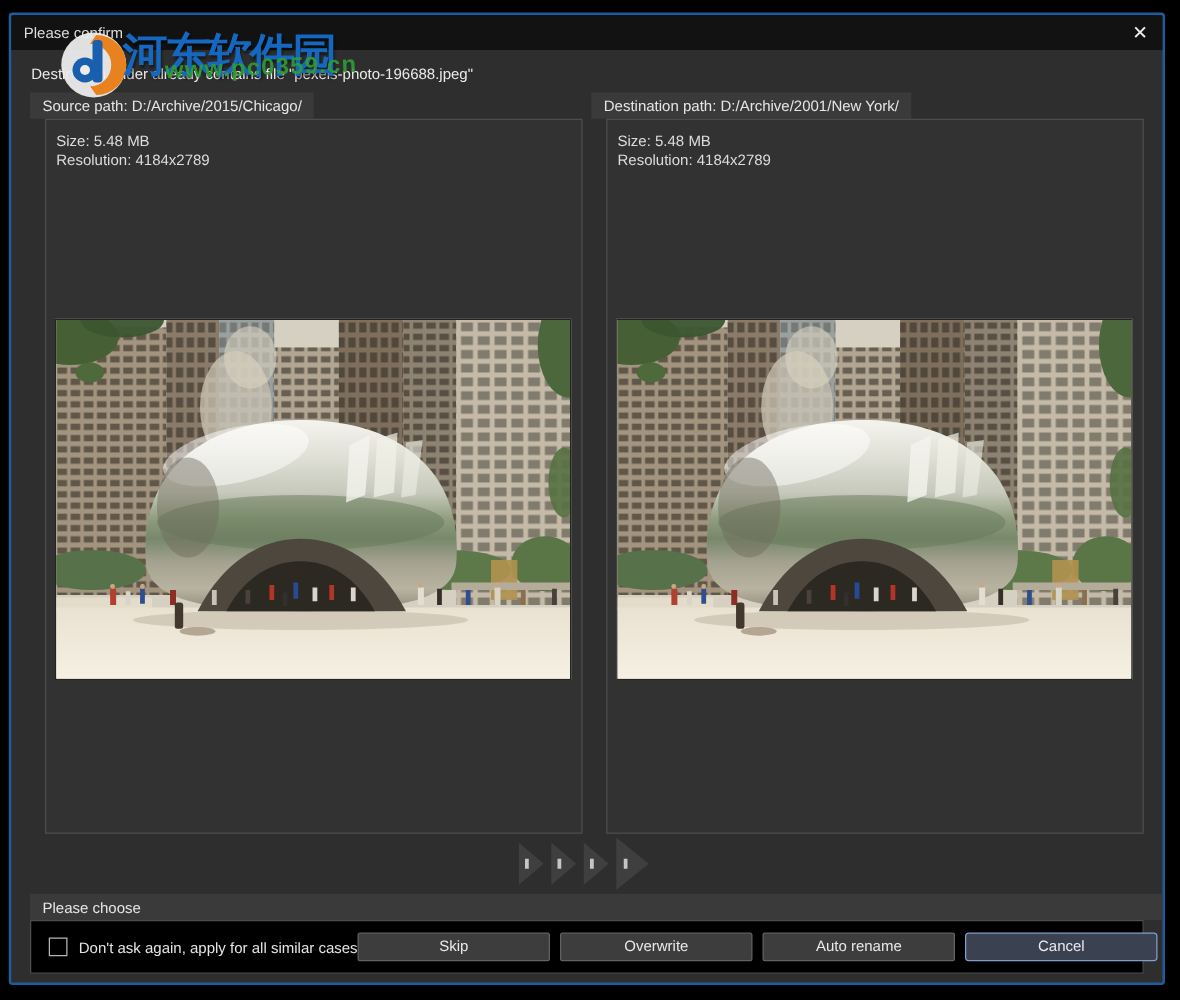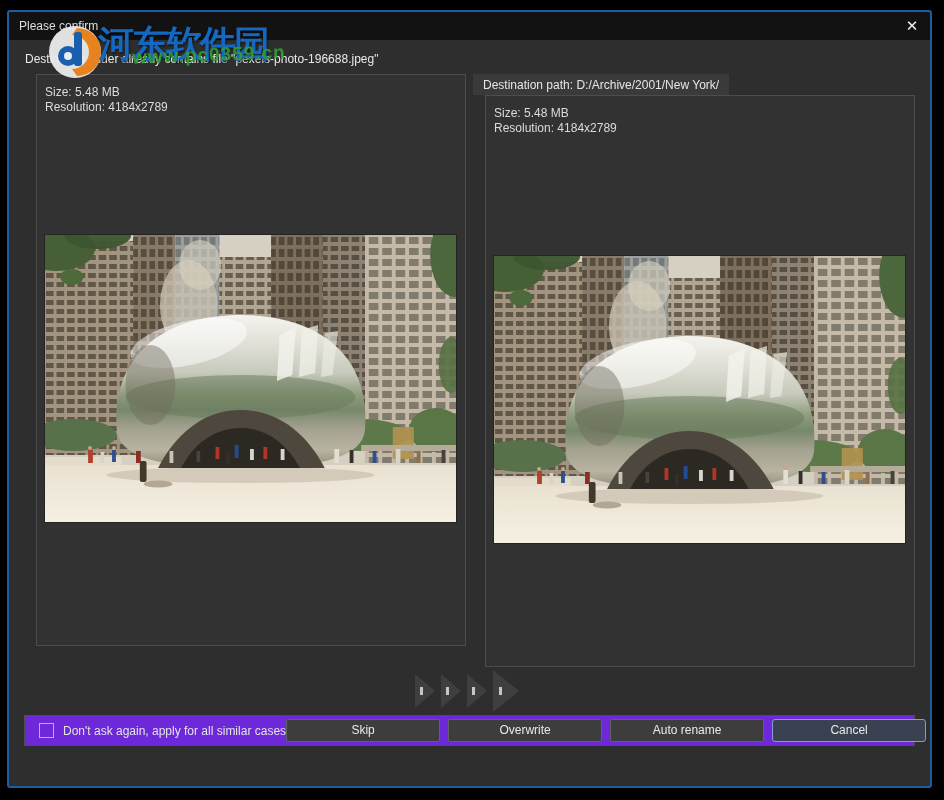--- a/index.html
+++ b/index.html
@@ -13,21 +13,21 @@
   .message{margin:12px 16px 8px;font-size:12px;color:#eaeaea;}
   .panels{display:flex;gap:7px;margin:0 15px;}
   .panel-col{flex:1;display:flex;flex-direction:column;min-width:0;}
   .tab{align-self:flex-start;background:#3a3a3a;color:#e6e6e6;font-size:12px;padding:4px 10px 3px;white-space:nowrap;}
   .panel{border:1px solid #4d4d4d;background:#323232;height:572px;position:relative;box-sizing:border-box;margin-left:12px;}
   .info{padding:10px 8px 0;font-size:12px;color:#dcdcdc;line-height:15px;}
   .photo{position:absolute;left:7px;top:159px;width:calc(100% - 17px);height:287px;
     border:1px solid #242424;background:#cfc9ba;display:block;}
   .arrows-row{height:48px;display:flex;align-items:center;justify-content:center;}
   .choose-tab{margin-left:15px;}
-  .bottom-bar{margin:0 15px;border:1px solid #4d4d4d;background:#6d28d9;height:31px;display:flex;
+  .bottom-bar{margin:0 15px;border:1px solid #4d4d4d;background:#000000;height:43px;display:flex;
     align-items:center;padding:0 10px;box-sizing:border-box;}
   .checkbox{width:13px;height:13px;border:1px solid #b5b5b5;background:transparent;margin:0 9px 0 4px;flex:none;}
   .check-label{font-size:12px;color:#e4e4e4;white-space:nowrap;}
   .btn-group{margin-left:auto;display:flex;gap:8px;}
   .btn{width:154px;height:23px;background:#3d3d3d;border:1px solid #626262;border-radius:2px;
     color:#e9e9e9;font-size:12px;font-family:inherit;padding:0;line-height:21px;}
   .btn.default{background:#3a4150;border:1px solid #7fa0cc;border-radius:3px;}
   
   .watermark{position:absolute;left:0;top:0;width:920px;height:120px;z-index:30;pointer-events:none;margin-left:44px;}
   .wm-logo{position:absolute;left:3px;top:24px;width:56px;height:56px;}
@@ -144,20 +144,21 @@
     <span class="title">Please confirm</span>
     <div class="close-btn">
       <span>✕</span>
     </div>
   </div>
 
   <div class="message">Destination folder already contains file "pexels-photo-196688.jpeg"</div>
 
   <div class="panels">
     <div class="panel-col">
+      <div class="tab">Source path: D:/Archive/2015/Chicago/</div>
       <div class="panel">
         <div class="info">
           <div>Size: 5.48 MB</div>
           <div>Resolution: 4184x2789</div>
         </div>
         <svg class="photo" viewBox="0 0 429 287" preserveAspectRatio="none">
             <use href="#beanphoto"></use>
           </svg>
       </div>
     </div>
@@ -185,20 +186,21 @@
       </g>
       <g fill="#c6c6c6">
         <rect x="5" y="18" width="3" height="8"></rect>
         <rect x="31" y="18" width="3" height="8"></rect>
         <rect x="57" y="18" width="3" height="8"></rect>
         <rect x="84" y="18" width="3" height="8"></rect>
       </g>
     </svg>
   </div>
 
+  <div class="tab choose-tab">Please choose</div>
 
   <div class="bottom-bar">
     <span class="checkbox" role="checkbox" aria-checked="false"></span>
     <span class="check-label">Don't ask again, apply for all similar cases</span>
     <div class="btn-group">
       <button class="btn">Skip</button>
       <button class="btn">Overwrite</button>
       <button class="btn">Auto rename</button>
       <button class="btn default">Cancel</button>
     </div>

